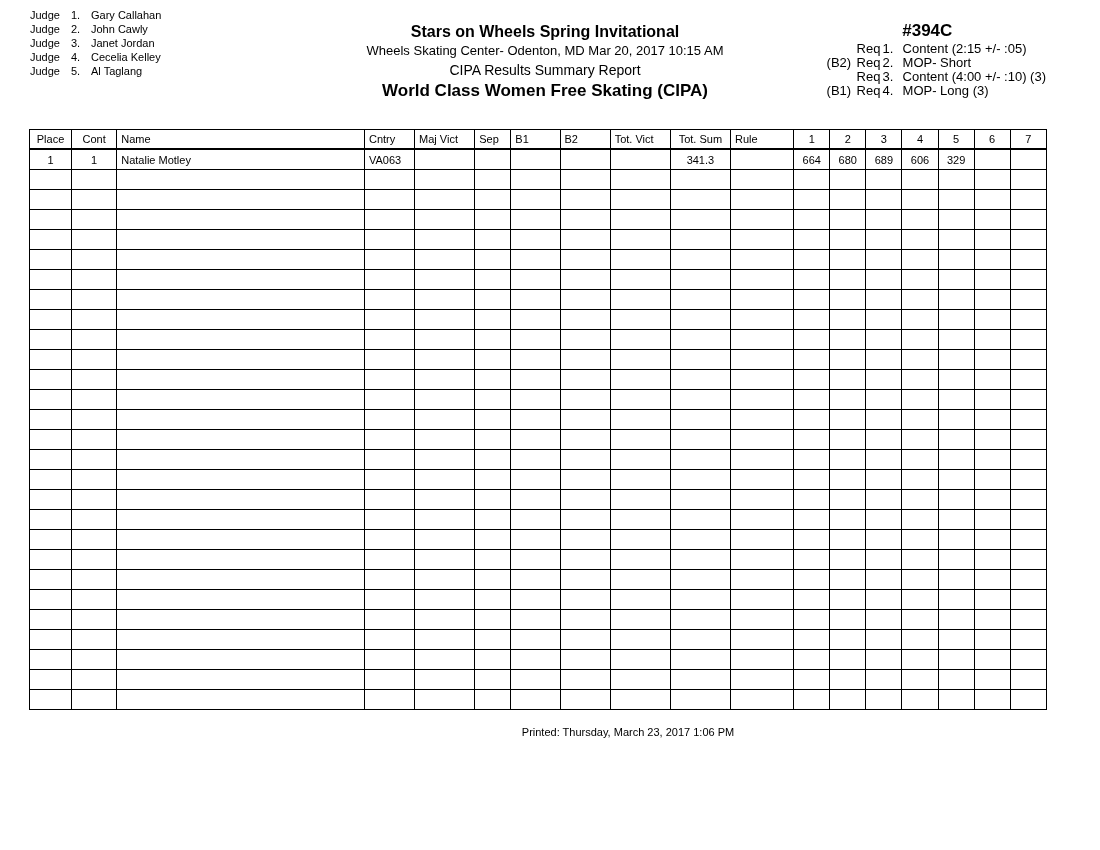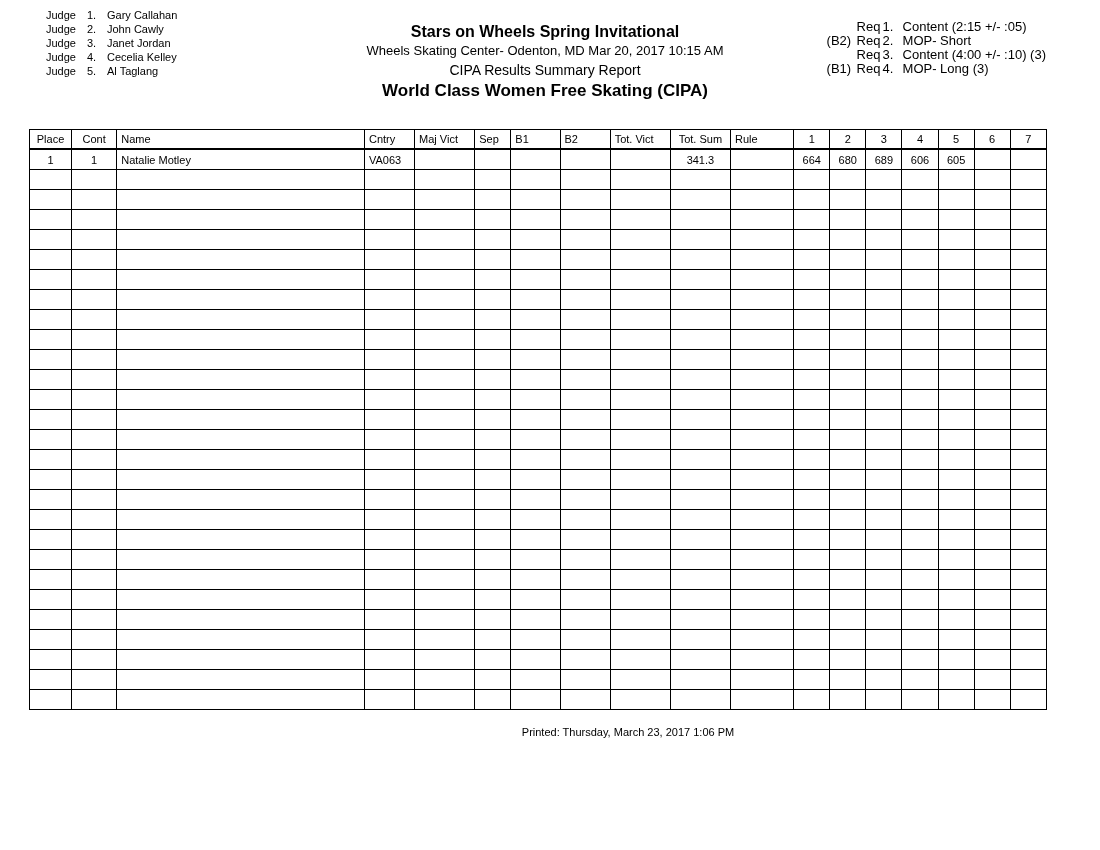--- a/index.html
+++ b/index.html
@@ -12,21 +12,21 @@
     height: 850px;
     position: relative;
     font-family: "Liberation Sans", sans-serif;
     color: #000000;
     overflow: hidden;
   }
 
   
   #judges-list {
     position: absolute;
-    left: 46px;
+    left: 30px;
     top: 8px;
     width: 260px;
   }
   .judge-row {
     font-size: 11px;
     line-height: 14px;
     white-space: nowrap;
     display: block;
   }
   .judge-row .jw { display: inline-block; width: 41px; }
@@ -141,20 +141,21 @@
   </div>
 
 <div id="title-block">
   <div id="meet-title">Stars on Wheels Spring Invitational</div>
   <div id="venue-line">Wheels Skating Center- Odenton, MD  Mar 20, 2017  10:15 AM</div>
   <div id="report-subtitle">CIPA Results Summary Report</div>
   <div id="event-title">World Class Women Free Skating (CIPA)</div>
 </div>
 
 <div id="req-block">
+  <div id="event-number">#394C</div>
   <div id="req-list">
       <div class="req-row"><span class="rb"></span><span class="rq">Req</span><span class="rn">1.</span><span class="rt">Content (2:15 +/- :05)</span></div>
       <div class="req-row"><span class="rb">(B2)</span><span class="rq">Req</span><span class="rn">2.</span><span class="rt">MOP- Short</span></div>
       <div class="req-row"><span class="rb"></span><span class="rq">Req</span><span class="rn">3.</span><span class="rt">Content (4:00 +/- :10) (3)</span></div>
       <div class="req-row"><span class="rb">(B1)</span><span class="rq">Req</span><span class="rn">4.</span><span class="rt">MOP- Long (3)</span></div>
     </div>
 </div>
 
 <table id="results-table">
   <colgroup id="results-colgroup">
@@ -209,21 +210,21 @@
         <td></td>
         <td></td>
         <td></td>
         <td></td>
         <td class="c">341.3</td>
         <td></td>
         <td class="c">664</td>
         <td class="c">680</td>
         <td class="c">689</td>
         <td class="c">606</td>
-        <td class="c">605</td>
+        <td class="c">329</td>
         <td class="c"></td>
         <td class="c"></td>
       </tr>
       <tr>
         <td class="c">&nbsp;</td>
         <td class="c">&nbsp;</td>
         <td>&nbsp;</td>
         <td>&nbsp;</td>
         <td>&nbsp;</td>
         <td>&nbsp;</td>

